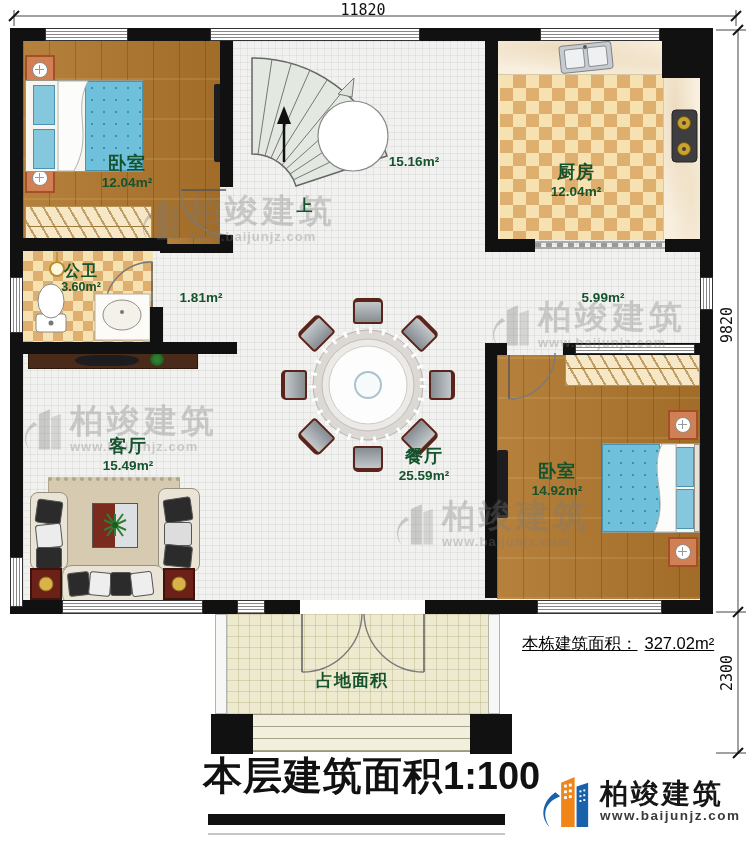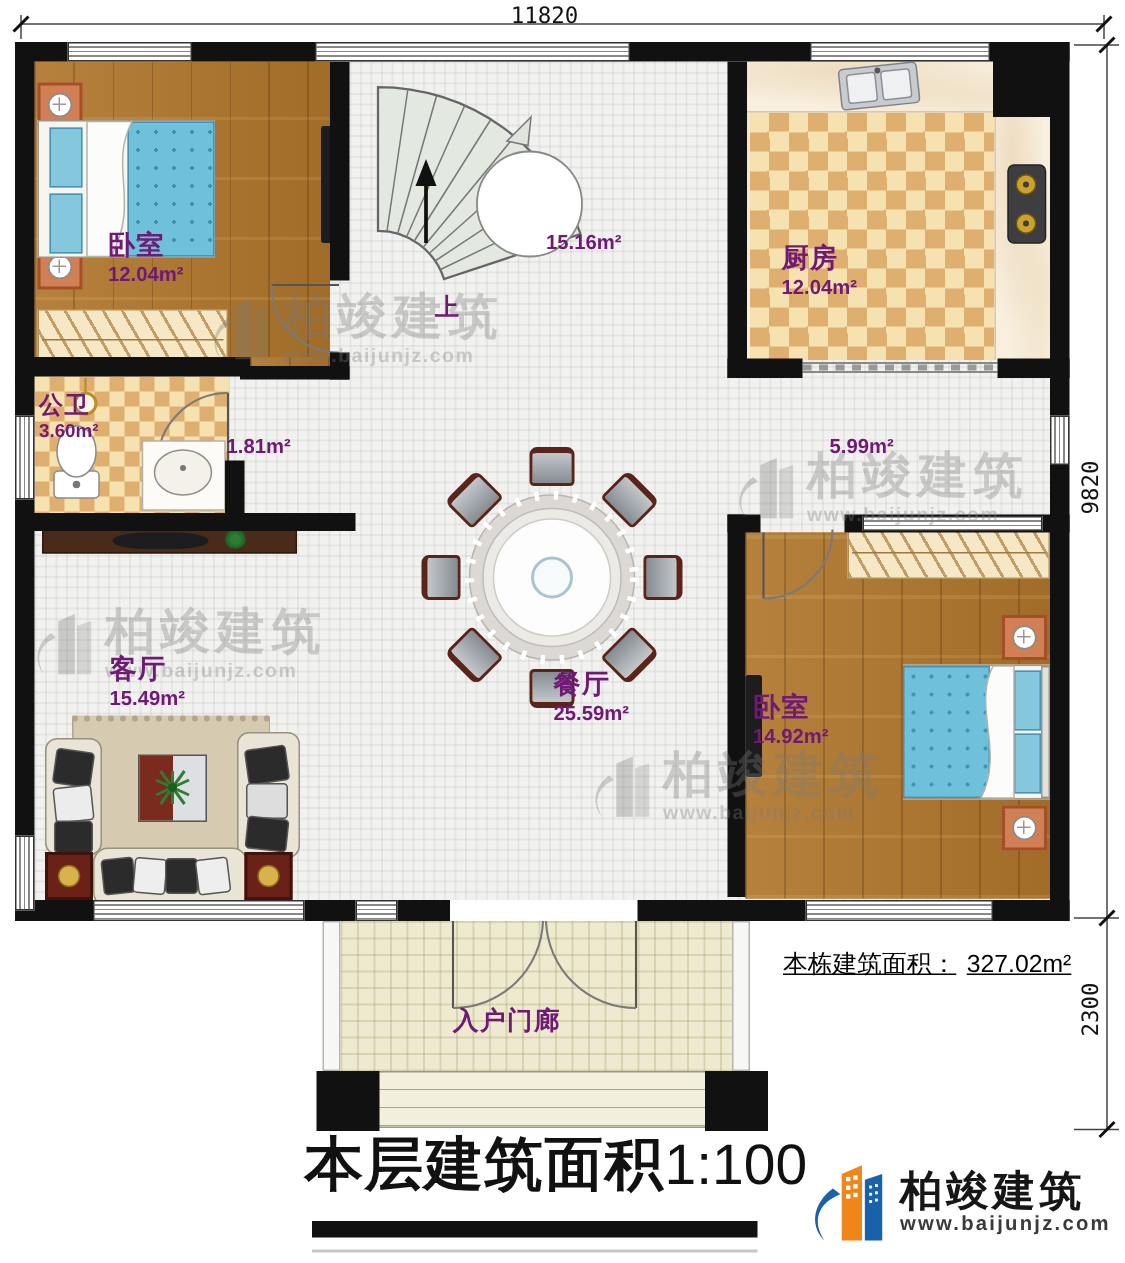--- a/index.html
+++ b/index.html
@@ -35,31 +35,31 @@
   .wardrobe:after{content:"";position:absolute;left:2px;right:2px;top:50%;height:1px;background:#9c7a40;}
   .tvpanel{background:#1d1d1f;border-radius:2px;}
   .cab{background:#4a2a18;border:1px solid #2e1a0c;}
   .sofa{background:#eae4d6;border:1px solid #97917f;border-radius:8px;}
   .cushion{position:absolute;border:1px solid #555;border-radius:3px;}
   .rug{background:#d6cab0;border:1px solid #b3a587;border-top:4px dotted #b3a587;}
   .ctable{background:linear-gradient(90deg,#7a2b1e 0 50%,#dde0e2 50%);border:1px solid #555;}
   .stable{background:#6b2018;border:2px solid #40120c;}
   .chair{width:30px;height:26px;background:linear-gradient(180deg,#c3c7ca,#858d92);border:2px solid #5a241b;border-top-width:4px;border-radius:5px 5px 3px 3px;z-index:2;}
   
-  .lbl{position:absolute;font-weight:700;color:#701a75;text-align:left;line-height:1.2;white-space:nowrap;z-index:7;}
+  .lbl{position:absolute;font-weight:700;color:#14532d;text-align:center;line-height:1.2;white-space:nowrap;z-index:7;}
   .lbl .nm{font-size:18px;letter-spacing:1px;}
   .lbl .ar{font-size:13.5px;}
   .lbl-sm .nm{font-size:16px;}
   .area-lbl{font-size:13.5px;font-weight:700;}
   .dim{position:absolute;font-family:"DejaVu Sans Mono","Liberation Mono",monospace;font-size:15px;font-weight:500;color:#111;text-align:center;z-index:7;}
   .info{position:absolute;font-size:16.5px;font-weight:500;color:#000;z-index:8;line-height:1.62;}
   .info .v{margin-left:7px;}
   .titleblk{position:absolute;left:203px;top:749px;width:302px;text-align:center;z-index:8;white-space:nowrap;}
   .titleblk .cn{font-size:39px;font-weight:700;letter-spacing:1px;}
-  .titleblk .sc{font-size:38px;font-weight:400;}
+  .titleblk .sc{font-size:38px;font-weight:700;}
   .tbar{position:absolute;left:208px;top:814px;width:297px;height:11px;background:#111;z-index:8;}
   .tline{position:absolute;left:208px;top:833px;width:297px;height:2px;background:#c6c6c6;z-index:8;}
   .logo{position:absolute;left:538px;top:772px;display:flex;align-items:center;gap:8px;z-index:8;}
   .logo .nm{font-size:28px;font-weight:900;letter-spacing:3px;color:#161616;line-height:1.05;}
   .logo .url{font-size:13.5px;font-weight:700;letter-spacing:1.5px;color:#3a3a3a;}
   .wm{position:absolute;display:flex;align-items:center;gap:6px;z-index:6;color:rgba(122,122,122,.34);pointer-events:none;}
   .wm .nm{font-size:33px;font-weight:800;letter-spacing:4px;line-height:1;}
   .wm .url{font-size:13px;font-weight:700;letter-spacing:1px;margin-top:2px;}
   .vtext{transform:rotate(-90deg);}
 </style>
@@ -330,21 +330,21 @@
   </div>
   <div class="lbl" style="left:369px;top:446px;width:110px;">
     <div class="nm">餐厅</div>
     <div class="ar">25.59m²</div>
   </div>
   <div class="lbl" style="left:502px;top:461px;width:110px;">
     <div class="nm">卧室</div>
     <div class="ar">14.92m²</div>
   </div>
   <div class="lbl" style="left:302px;top:671px;width:100px;">
-    <div class="nm" style="font-size:17px;">入户门廊</div>
+    <div class="nm" style="font-size:17px;">占地面积</div>
   </div>
   <div class="lbl area-lbl" style="left:364px;top:154px;width:100px;">15.16m²</div>
   <div class="lbl area-lbl" style="left:151px;top:290px;width:100px;">1.81m²</div>
   <div class="lbl area-lbl" style="left:553px;top:290px;width:100px;">5.99m²</div>
   <div class="lbl" style="left:290px;top:196px;width:30px;"><span class="nm" style="font-size:16px;">上</span></div>
 
   <div class="dim" style="left:313px;top:1px;width:100px;">11820</div>
   <div class="dim vtext" style="left:697px;top:316px;width:60px;">9820</div>
   <div class="dim vtext" style="left:697px;top:664px;width:60px;">2300</div>
 

